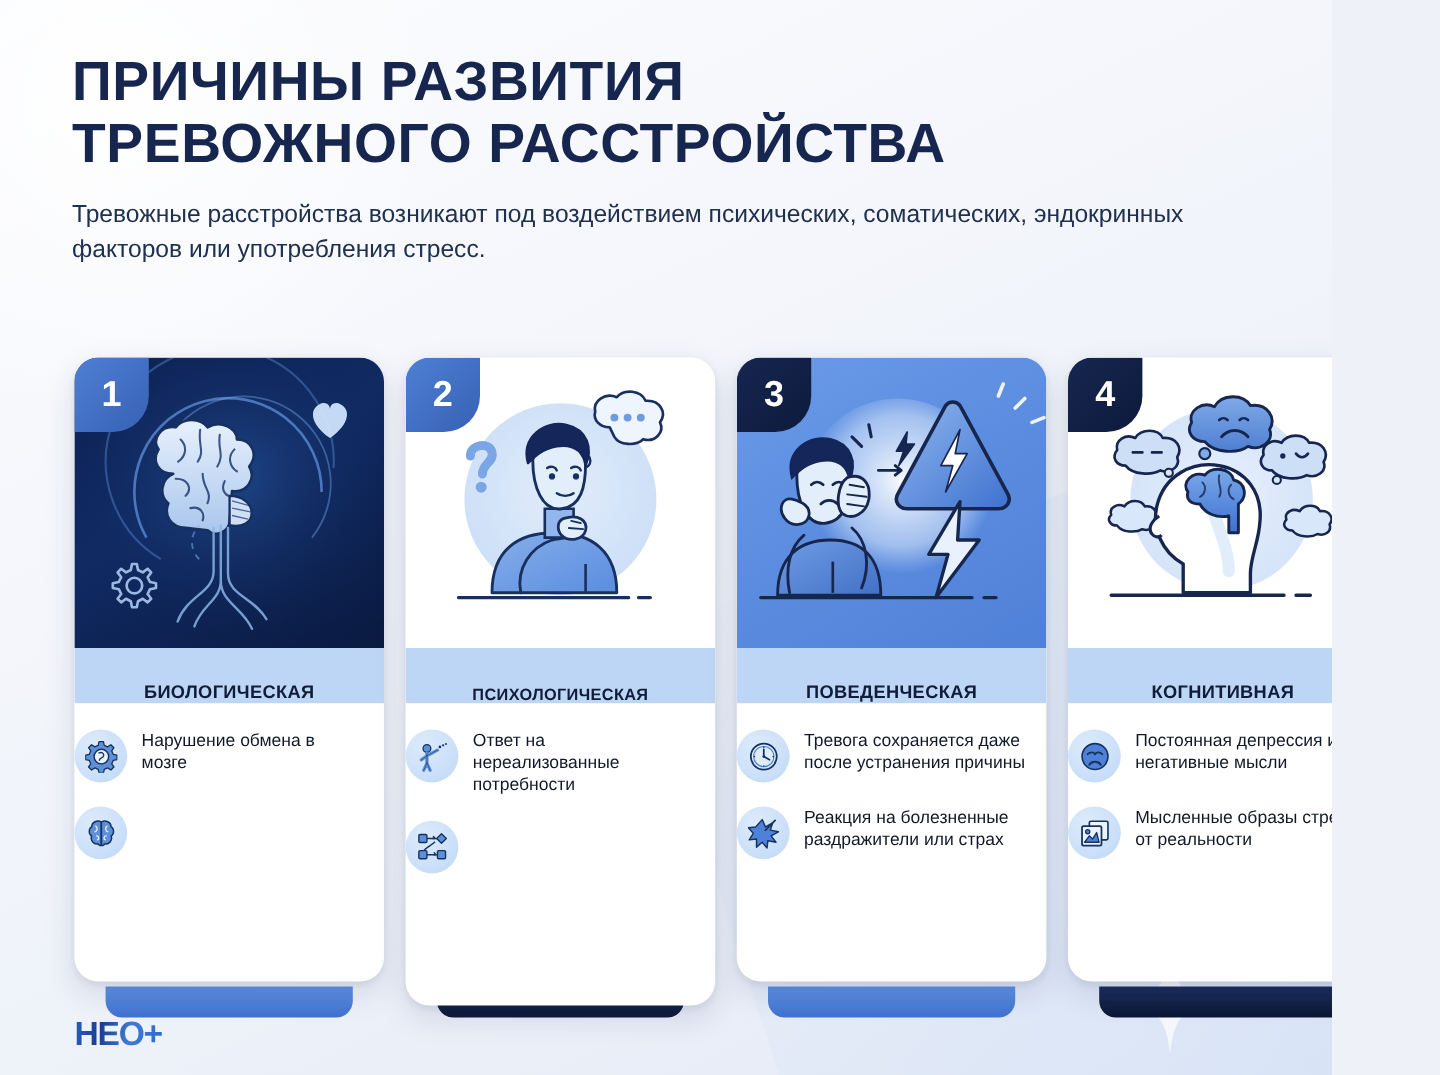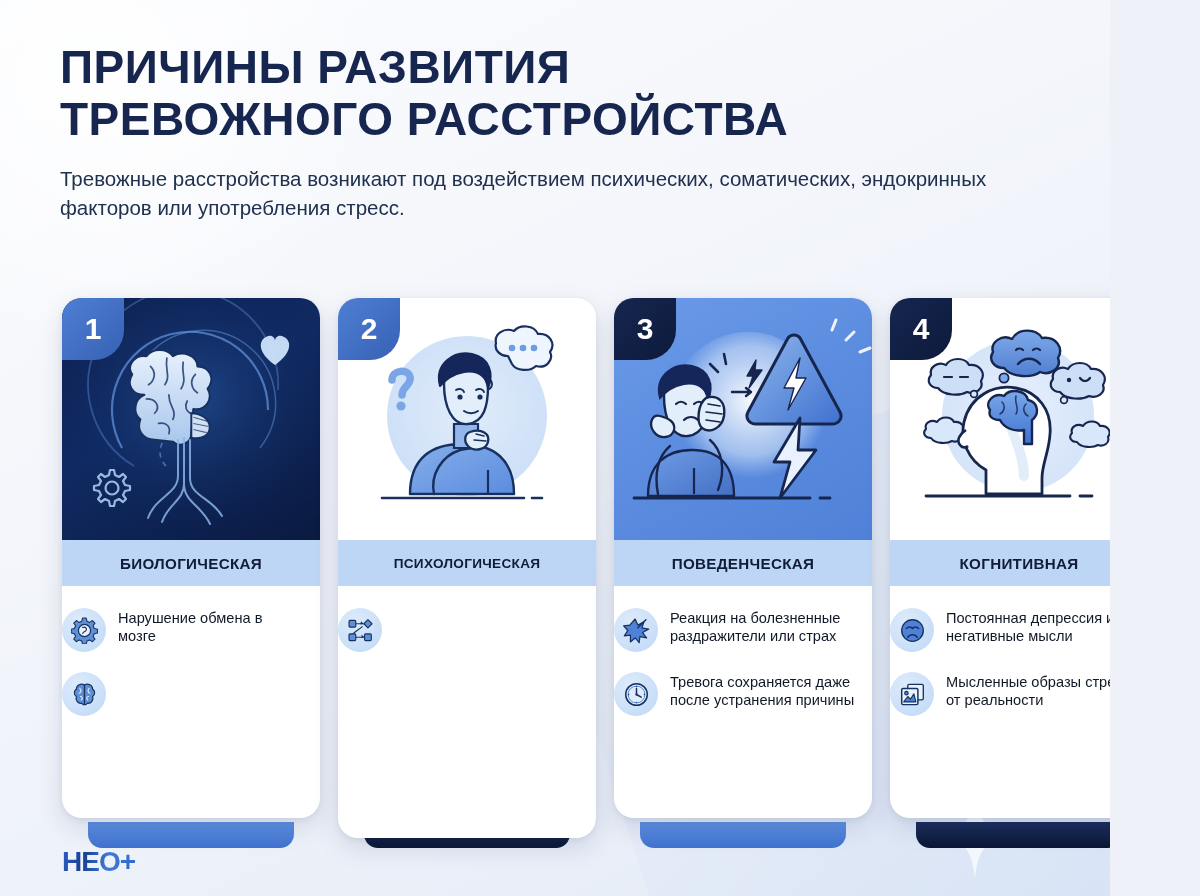--- a/index.html
+++ b/index.html
@@ -147,21 +147,21 @@
     font-family: "Liberation Sans", "DejaVu Sans", sans-serif;
   }
   .badge.blue { background: linear-gradient(135deg, #4e7fd4 0%, #3761b4 100%); }
   .badge.navy { background: linear-gradient(135deg, #16264f 0%, #0d1a3c 100%); }
 
   
   .band {
     background: #bdd6f5;
     height: 46px;
     display: flex;
-    align-items: center;
+    align-items: flex-end;
     justify-content: center;
   }
   .band-text {
     font-size: 15.2px;
     font-weight: 700;
     letter-spacing: .3px;
     color: #101c38;
     text-transform: uppercase;
     text-align: center;
     white-space: nowrap;
@@ -369,20 +369,33 @@
             </g>
 
             <path d="M44 200 L186 200 M194 200 L204 200" stroke="#17305f" stroke-width="2.6" stroke-linecap="round"></path>
           </svg>
           <div class="badge blue">2</div>
         </div>
         <div class="band">
           <div class="band-text small">ПСИХОЛОГИЧЕСКАЯ</div>
         </div>
         <div class="bullets">
+          <div class="bullet">
+            <div class="bi">
+              <svg viewBox="0 0 40 40">
+                <circle cx="13" cy="10" r="4.8" fill="#5f8fd8" stroke="#16335f" stroke-width="1.6"></circle>
+                <path d="M13 16 L13 28 M13 28 L9 37 M13 28 L17 37 M13 19 L6 24 M13 19 L26 12" fill="none" stroke="#5f8fd8" stroke-width="4" stroke-linecap="round"></path>
+                <path d="M13 16 L13 28 M13 28 L9 37 M13 28 L17 37 M13 19 L6 24 M13 19 L26 12" fill="none" stroke="#16335f" stroke-width="1.1" stroke-linecap="round" opacity=".6"></path>
+                <circle cx="29" cy="8" r="1.6" fill="#16335f"></circle>
+                <circle cx="33" cy="6" r="1.4" fill="#16335f"></circle>
+                <circle cx="36.5" cy="4.5" r="1.2" fill="#16335f"></circle>
+              </svg>
+            </div>
+            <div class="btext">Ответ на нереализованные потребности</div>
+          </div>
           <div class="bullet">
             <div class="bi">
               <svg viewBox="0 0 40 40">
                 <rect x="3" y="5" width="10" height="10" rx="1.5" fill="#5f8fd8" stroke="#16335f" stroke-width="1.7"></rect>
                 <rect x="3" y="25" width="10" height="10" rx="1.5" fill="#5f8fd8" stroke="#16335f" stroke-width="1.7"></rect>
                 <rect x="26" y="25" width="10" height="10" rx="1.5" fill="#5f8fd8" stroke="#16335f" stroke-width="1.7"></rect>
                 <path d="M31 4 L37 10 L31 16 L25 10 Z" fill="#5f8fd8" stroke="#16335f" stroke-width="1.7" stroke-linejoin="round"></path>
                 <path d="M13 10 L23 10 M13 30 L24 30" fill="none" stroke="#16335f" stroke-width="1.7"></path>
                 <path d="M20 10 L23.5 10 L21 7.6 M21.5 30 L24.5 30 L22 27.6" fill="none" stroke="#16335f" stroke-width="1.7" stroke-linecap="round"></path>
                 <path d="M23 14 C18 19 12 21 9 25" fill="none" stroke="#16335f" stroke-width="1.7"></path>
@@ -452,40 +465,40 @@
           </svg>
           <div class="badge navy">3</div>
         </div>
         <div class="band">
           <div class="band-text">ПОВЕДЕНЧЕСКАЯ</div>
         </div>
         <div class="bullets">
           <div class="bullet">
             <div class="bi">
               <svg viewBox="0 0 40 40">
-                <path d="M18 3 L22 12 L31 7 L28 16 L38 18 L29 23 L35 31 L25 29 L24 38 L18 31 L11 37 L11 27 L2 28 L7 20 L1 13 L10 12 Z" fill="#4f81d8" stroke="#16335f" stroke-width="1.8" stroke-linejoin="round"></path>
-                <path d="M22 16 L34 4" stroke="#16335f" stroke-width="2.2" stroke-linecap="round"></path>
-              </svg>
-            </div>
-            <div class="btext">Реакция на болезненные раздражители или страх</div>
-          </div>
-          <div class="bullet">
-            <div class="bi">
-              <svg viewBox="0 0 40 40">
                 <circle cx="20" cy="20" r="16" fill="#dfecfb" stroke="#16335f" stroke-width="2.2"></circle>
                 <circle cx="20" cy="20" r="12.5" fill="none" stroke="#4f81d8" stroke-width="1.4"></circle>
                 <path d="M20 20 L20 11 M20 20 L27 24" stroke="#16335f" stroke-width="2.2" stroke-linecap="round"></path>
                 <circle cx="20" cy="20" r="1.7" fill="#16335f"></circle>
                 <circle cx="20" cy="8.4" r="1" fill="#16335f"></circle>
                   <circle cx="31.6" cy="20" r="1" fill="#16335f"></circle>
                 <circle cx="20" cy="31.6" r="1" fill="#16335f"></circle>
                   <circle cx="8.4" cy="20" r="1" fill="#16335f"></circle>
               </svg>
             </div>
             <div class="btext">Тревога сохраняется даже после устранения причины</div>
+          </div>
+          <div class="bullet">
+            <div class="bi">
+              <svg viewBox="0 0 40 40">
+                <path d="M18 3 L22 12 L31 7 L28 16 L38 18 L29 23 L35 31 L25 29 L24 38 L18 31 L11 37 L11 27 L2 28 L7 20 L1 13 L10 12 Z" fill="#4f81d8" stroke="#16335f" stroke-width="1.8" stroke-linejoin="round"></path>
+                <path d="M22 16 L34 4" stroke="#16335f" stroke-width="2.2" stroke-linecap="round"></path>
+              </svg>
+            </div>
+            <div class="btext">Реакция на болезненные раздражители или страх</div>
           </div>
         </div>
       </div>
     </div>
 
     <div class="card-wrap">
       <div class="accent-bar" style="background:linear-gradient(180deg,#1b2d5c,#0b1733);"></div>
       <div class="card c4">
         <div class="illus white">
           <svg viewBox="0 0 258 242">

